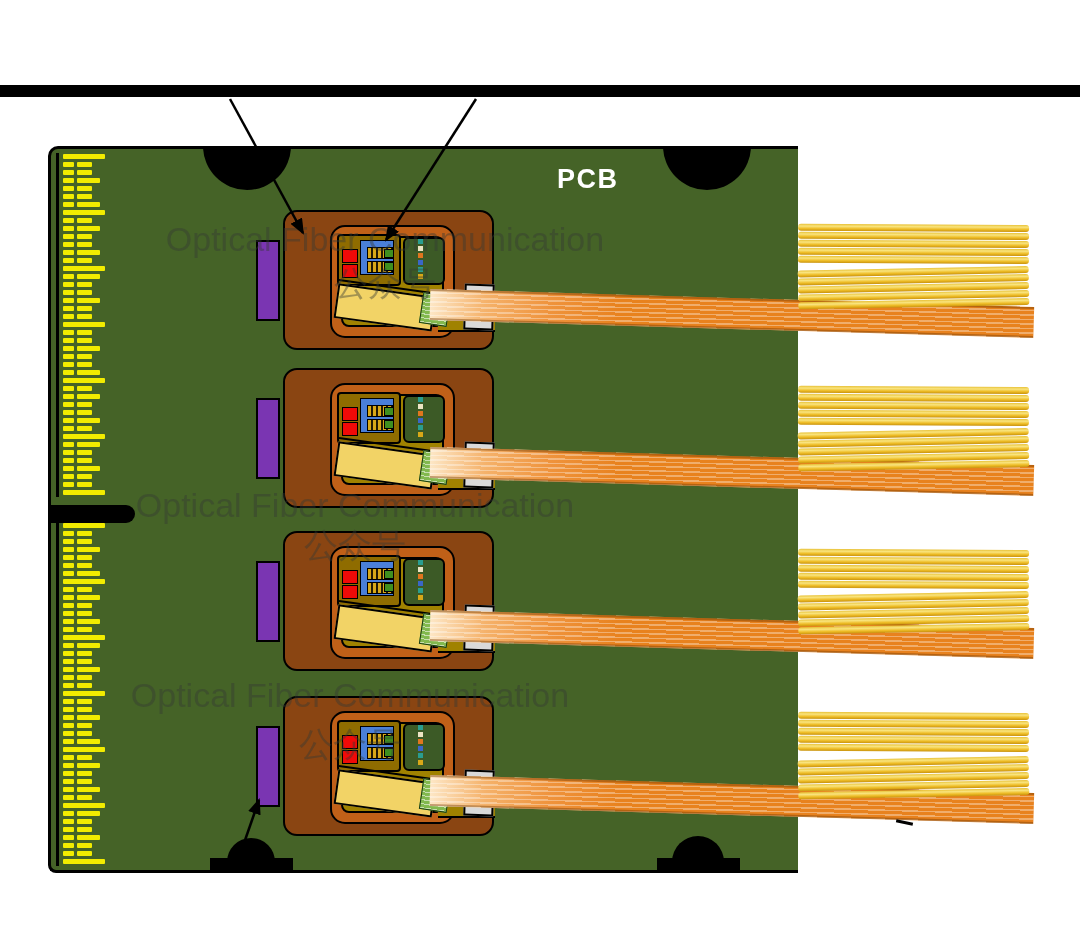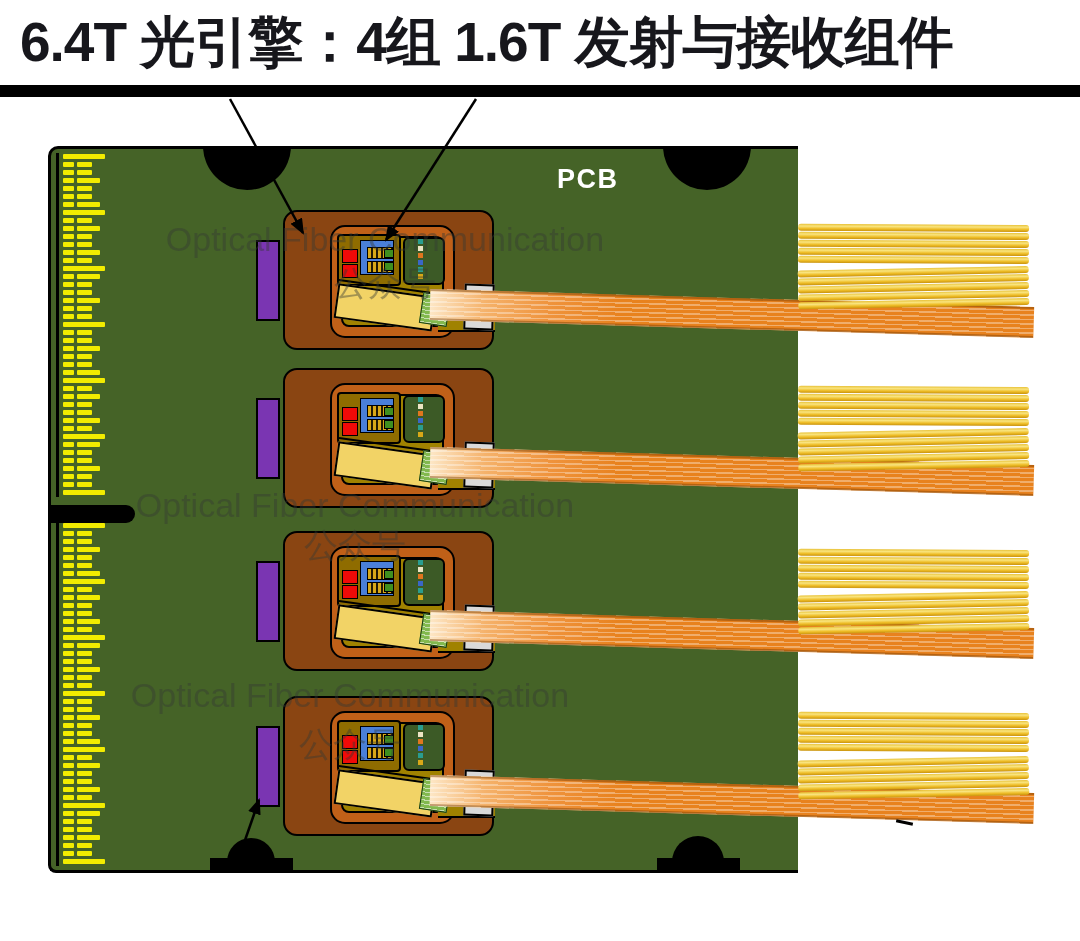--- a/index.html
+++ b/index.html
@@ -74,21 +74,20 @@
          background:linear-gradient(180deg,#e8c137 0%,#f9e47e 32%,#eebc25 68%,#c89310 100%);}
   .arrows{position:absolute;left:0;top:0;z-index:10;pointer-events:none;}
   .tick{position:absolute;left:896px;top:821px;width:17px;height:3px;background:#000;
         transform:rotate(12deg);z-index:5;}
 </style>
 </head>
 <body>
 
 <div class="page">
 
-  <div class="title">6.4T 光引擎：4组 1.6T 发射与接收组件</div>
   <div class="divider"></div>
 
   <div class="pcb">
     <div class="notch-top" style="left:152px;"></div>
     <div class="notch-top" style="left:612px;"></div>
     <div class="notch-dome" style="left:176px;top:689px;width:48px;height:48px;"></div>
     <div class="notch-base" style="left:159px;top:709px;width:83px;height:12px;"></div>
     <div class="notch-dome" style="left:621px;top:687px;width:52px;height:52px;"></div>
     <div class="notch-base" style="left:606px;top:709px;width:83px;height:12px;"></div>
     <div class="key-notch"></div>

